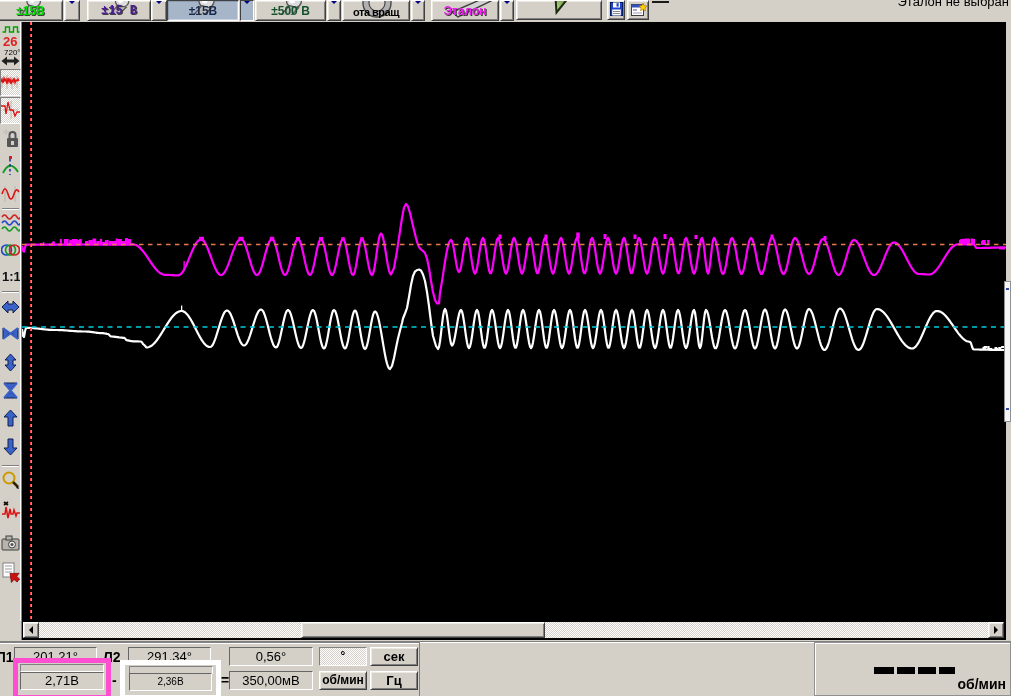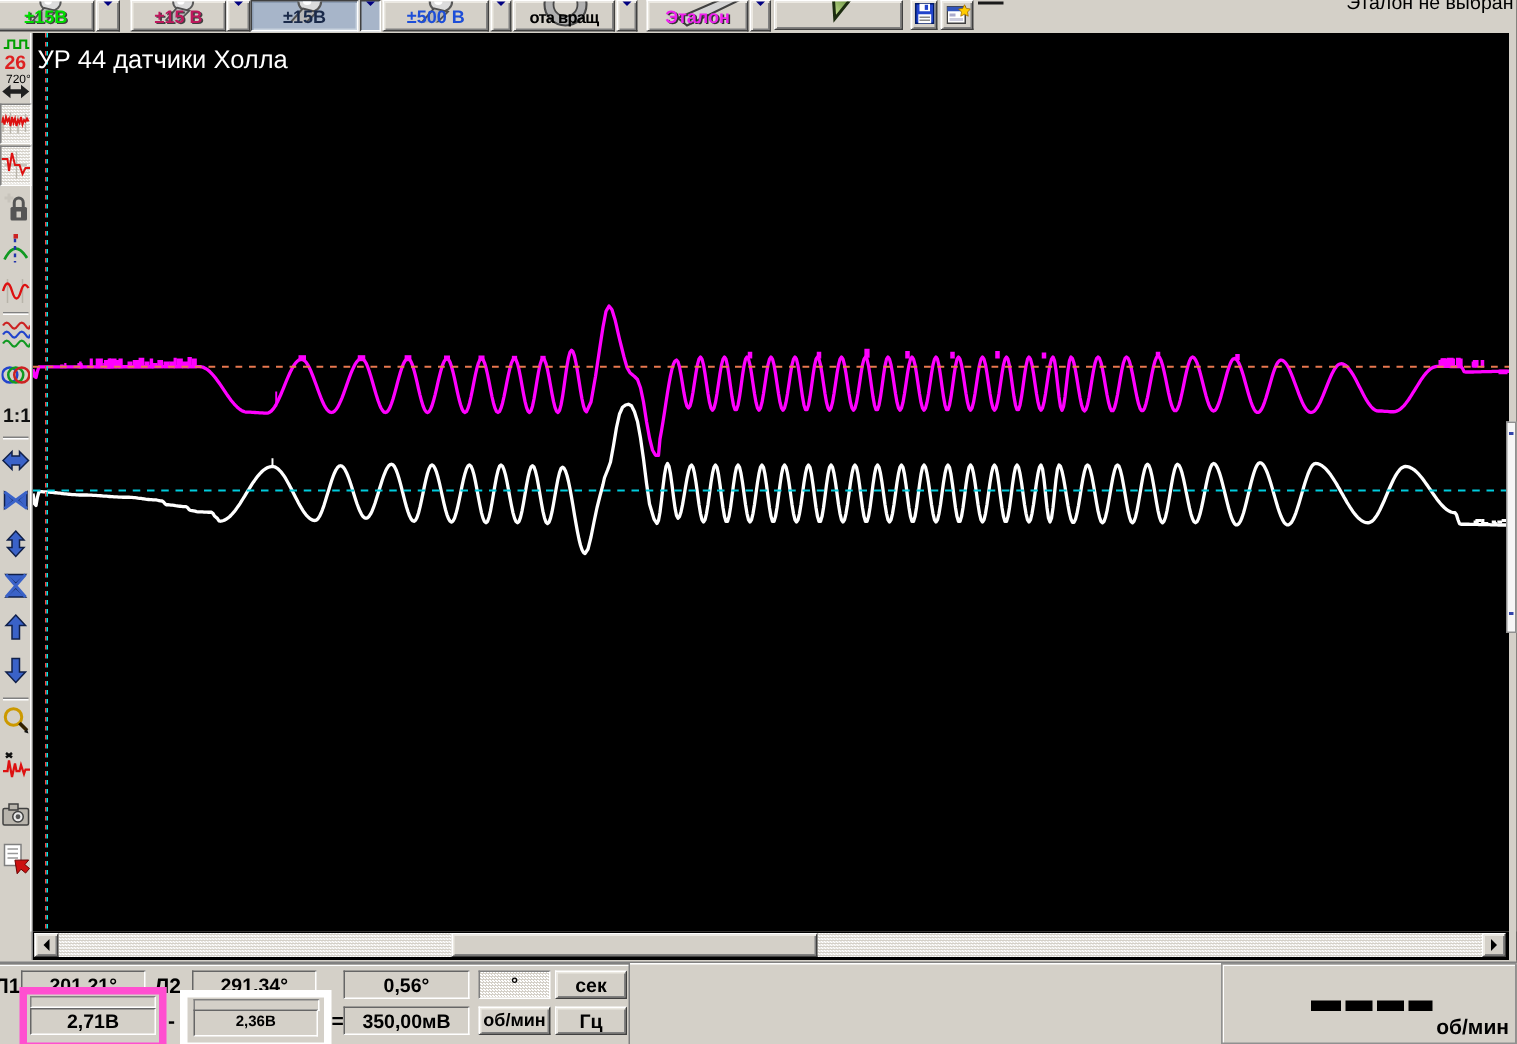--- a/index.html
+++ b/index.html
@@ -1,57 +1,57 @@
 <!DOCTYPE html>
 <html><head><meta charset="utf-8">
 <style>
 *{margin:0;padding:0;box-sizing:border-box;}
 html,body{width:1011px;height:696px;overflow:hidden;}
 body{font-family:"Liberation Sans",sans-serif;background:#d4d0c8;position:relative;}
 .abs{position:absolute;}
 .raised{background:#d4d0c8;border:1px solid;border-color:#ffffff #404040 #404040 #ffffff;box-shadow:inset 1px 1px 0 #ece9e2,inset -1px -1px 0 #808080;}
 .sunken{background:#d4d0c8;border:1px solid;border-color:#808080 #ffffff #ffffff #808080;}
-.vbox{background:#d4d0c8;border:1px solid;border-color:#666 #fff #fff #666;font-weight:bold;font-size:13px;color:#000;text-align:center;}
+.vbox{background:#d4d0c8;border:1px solid;border-color:#666 #fff #fff #666;font-weight:normal;font-size:13px;color:#000;text-align:center;}
 .dither{background-image:conic-gradient(#ffffff 0 25%,#d4d0c8 0 50%,#ffffff 0 75%,#d4d0c8 0);background-size:2px 2px;}
 .btxt{position:absolute;left:0;right:0;bottom:2px;text-align:center;font-size:12px;font-weight:bold;}
 .darr{position:absolute;top:0px;left:50%;margin-left:-3px;width:0;height:0;border-left:3px solid transparent;border-right:3px solid transparent;border-top:3px solid #000080;}
 </style></head>
 <body>
 <div class="abs" style="left:0;top:0;width:1011px;height:22px;background:#d4d0c8"></div>
 <div class="abs raised" style="left:-2px;top:0;width:65px;height:21px;">
     <svg class="abs" style="left:0;top:0;width:100%;height:14px" viewBox="0 0 60 14" preserveAspectRatio="xMidYMin slice">
       <ellipse cx="33" cy="0" rx="6.5" ry="6" fill="#dcdcdc" stroke="#585858" stroke-width="1.2"></ellipse>
       <path d="M29,4 L37,6 L28,15 L22,12 Z" fill="#b8b8b8" stroke="#505050" stroke-width="1.1"></path>
       <ellipse cx="31.5" cy="0" rx="2.4" ry="2" fill="#ffffff"></ellipse>
     </svg>
     <div class="btxt" style="color:#00dd00;text-shadow:1px 1px 0 #404040;">±15В</div>
   </div>
 <div class="abs raised" style="left:87px;top:0;width:64px;height:21px;">
     <svg class="abs" style="left:0;top:0;width:100%;height:14px" viewBox="0 0 60 14" preserveAspectRatio="xMidYMin slice">
       <ellipse cx="33" cy="0" rx="6.5" ry="6" fill="#dcdcdc" stroke="#585858" stroke-width="1.2"></ellipse>
       <path d="M29,4 L37,6 L28,15 L22,12 Z" fill="#b8b8b8" stroke="#505050" stroke-width="1.1"></path>
       <ellipse cx="31.5" cy="0" rx="2.4" ry="2" fill="#ffffff"></ellipse>
     </svg>
-    <div class="btxt" style="color:#be185d;text-shadow:1px 1px 0 #404040;">±15 В</div>
+    <div class="btxt" style="color:#4c1d95;text-shadow:1px 1px 0 #404040;font-family:Liberation Mono, monospace;">±15 В</div>
   </div>
 <div class="abs" style="left:167px;top:0;width:72px;height:21px;border:1px solid;background:#a7b5c9;border-color:#404040 #ffffff #ffffff #404040;box-shadow:inset 1px 1px 0 #8c9cb2,inset -1px -1px 0 #c8d2de;">
     <svg class="abs" style="left:0;top:0;width:100%;height:14px" viewBox="0 0 60 14" preserveAspectRatio="xMidYMin slice">
       <ellipse cx="33" cy="0" rx="6.5" ry="6" fill="#dcdcdc" stroke="#585858" stroke-width="1.2"></ellipse>
       <path d="M29,4 L37,6 L28,15 L22,12 Z" fill="#b8b8b8" stroke="#505050" stroke-width="1.1"></path>
       <ellipse cx="31.5" cy="0" rx="2.4" ry="2" fill="#ffffff"></ellipse>
     </svg>
     <div class="btxt" style="color:#1a2a4a">±15В</div>
   </div>
 <div class="abs raised" style="left:255px;top:0;width:71px;height:21px;">
     <svg class="abs" style="left:0;top:0;width:100%;height:14px" viewBox="0 0 60 14" preserveAspectRatio="xMidYMin slice">
       <ellipse cx="33" cy="0" rx="6.5" ry="6" fill="#dcdcdc" stroke="#585858" stroke-width="1.2"></ellipse>
       <path d="M29,4 L37,6 L28,15 L22,12 Z" fill="#b8b8b8" stroke="#505050" stroke-width="1.1"></path>
       <ellipse cx="31.5" cy="0" rx="2.4" ry="2" fill="#ffffff"></ellipse>
     </svg>
-    <div class="btxt" style="color:#1d4ed8;">±500 В</div>
+    <div class="btxt" style="color:#14532d;">±500 В</div>
   </div>
 <div class="abs raised" style="left:64px;top:0;width:16px;height:21px;">
     <div class="darr"></div>
   </div>
 <div class="abs raised" style="left:151px;top:0;width:16px;height:21px;">
     <div class="darr"></div>
   </div>
 <div class="abs" style="left:240px;top:0;width:14px;height:21px;background:#a7b5c9;border:1px solid;border-color:#404040 #fff #fff #404040;">
     <div class="darr"></div>
   </div>
@@ -274,21 +274,20 @@
 <rect x="982.4" y="347" width="3.4" height="3" fill="#ffffff"></rect>
 <rect x="998.2" y="347" width="3.2" height="2" fill="#ffffff"></rect>
 <rect x="1001.1" y="346" width="4.0" height="2" fill="#ffffff"></rect>
 <rect x="988.9" y="348" width="3.3" height="2" fill="#ffffff"></rect>
 <rect x="983.6" y="346" width="3.8" height="2" fill="#ffffff"></rect>
 <line x1="22" y1="244.5" x2="1006" y2="244.5" stroke="#e87850" stroke-width="1.3" stroke-dasharray="4.5 4.5"></line>
       <line x1="22" y1="327" x2="1006" y2="327" stroke="#00ccdd" stroke-width="1.3" stroke-dasharray="5 4.5"></line>
       <line x1="30.5" y1="22" x2="30.5" y2="621" stroke="#ff4040" stroke-width="1" stroke-dasharray="3 3"></line>
       <line x1="31.5" y1="22" x2="31.5" y2="621" stroke="#00e8e8" stroke-width="1" stroke-dasharray="3 3"></line>
     </svg>
-    <div class="abs" style="left:3px;top:8px;font-size:17px;color:#ffffff;">УР 44 датчики Холла</div>
   </div>
 <div class="abs" style="left:1006px;top:22px;width:5px;height:599px;background:#d4d0c8"></div>
 <div class="abs" style="left:1004px;top:281px;width:7px;height:141px;background:#f6f6f6;border:1px solid #909090;">
     <div class="abs" style="left:1px;top:6px;width:3px;height:2px;background:#3344aa"></div>
     <div class="abs" style="left:1px;top:126px;width:3px;height:2px;background:#3344aa"></div>
   </div>
 <div class="abs" style="left:22px;top:621px;width:984px;height:19px;background:#000;"></div>
 <div class="abs dither" style="left:23px;top:622px;width:981px;height:16px;"></div>
 <div class="abs raised" style="left:23px;top:622px;width:16px;height:16px;"><svg width="14" height="14" viewBox="0 0 14 14">
       <path d="M9,3 L5,7 L9,11 Z" fill="#000"></path>

